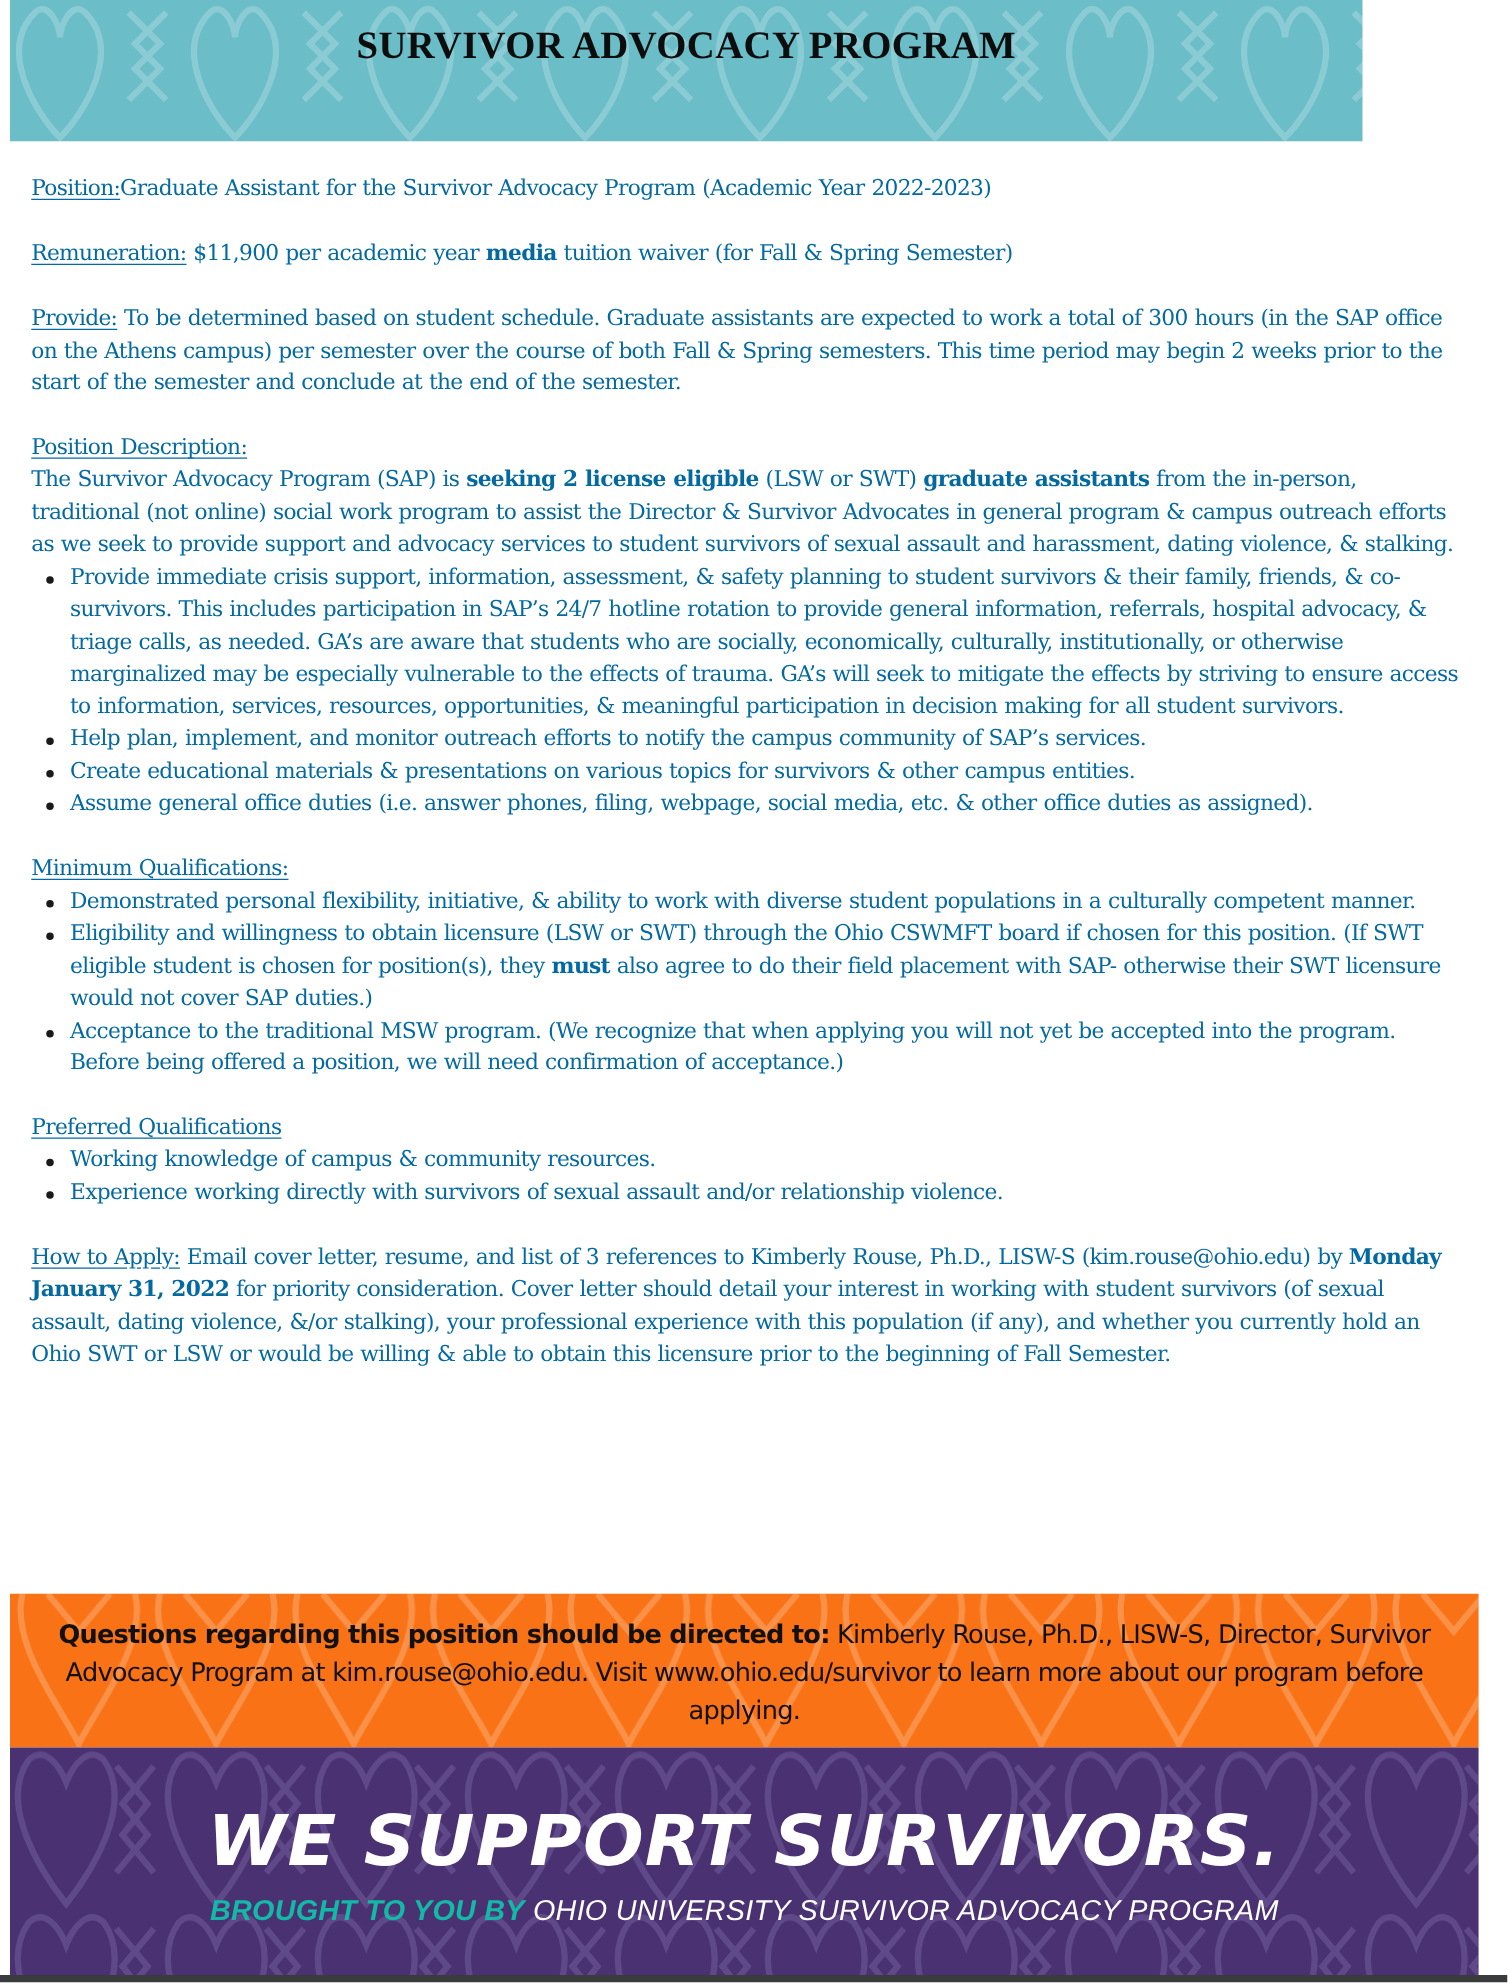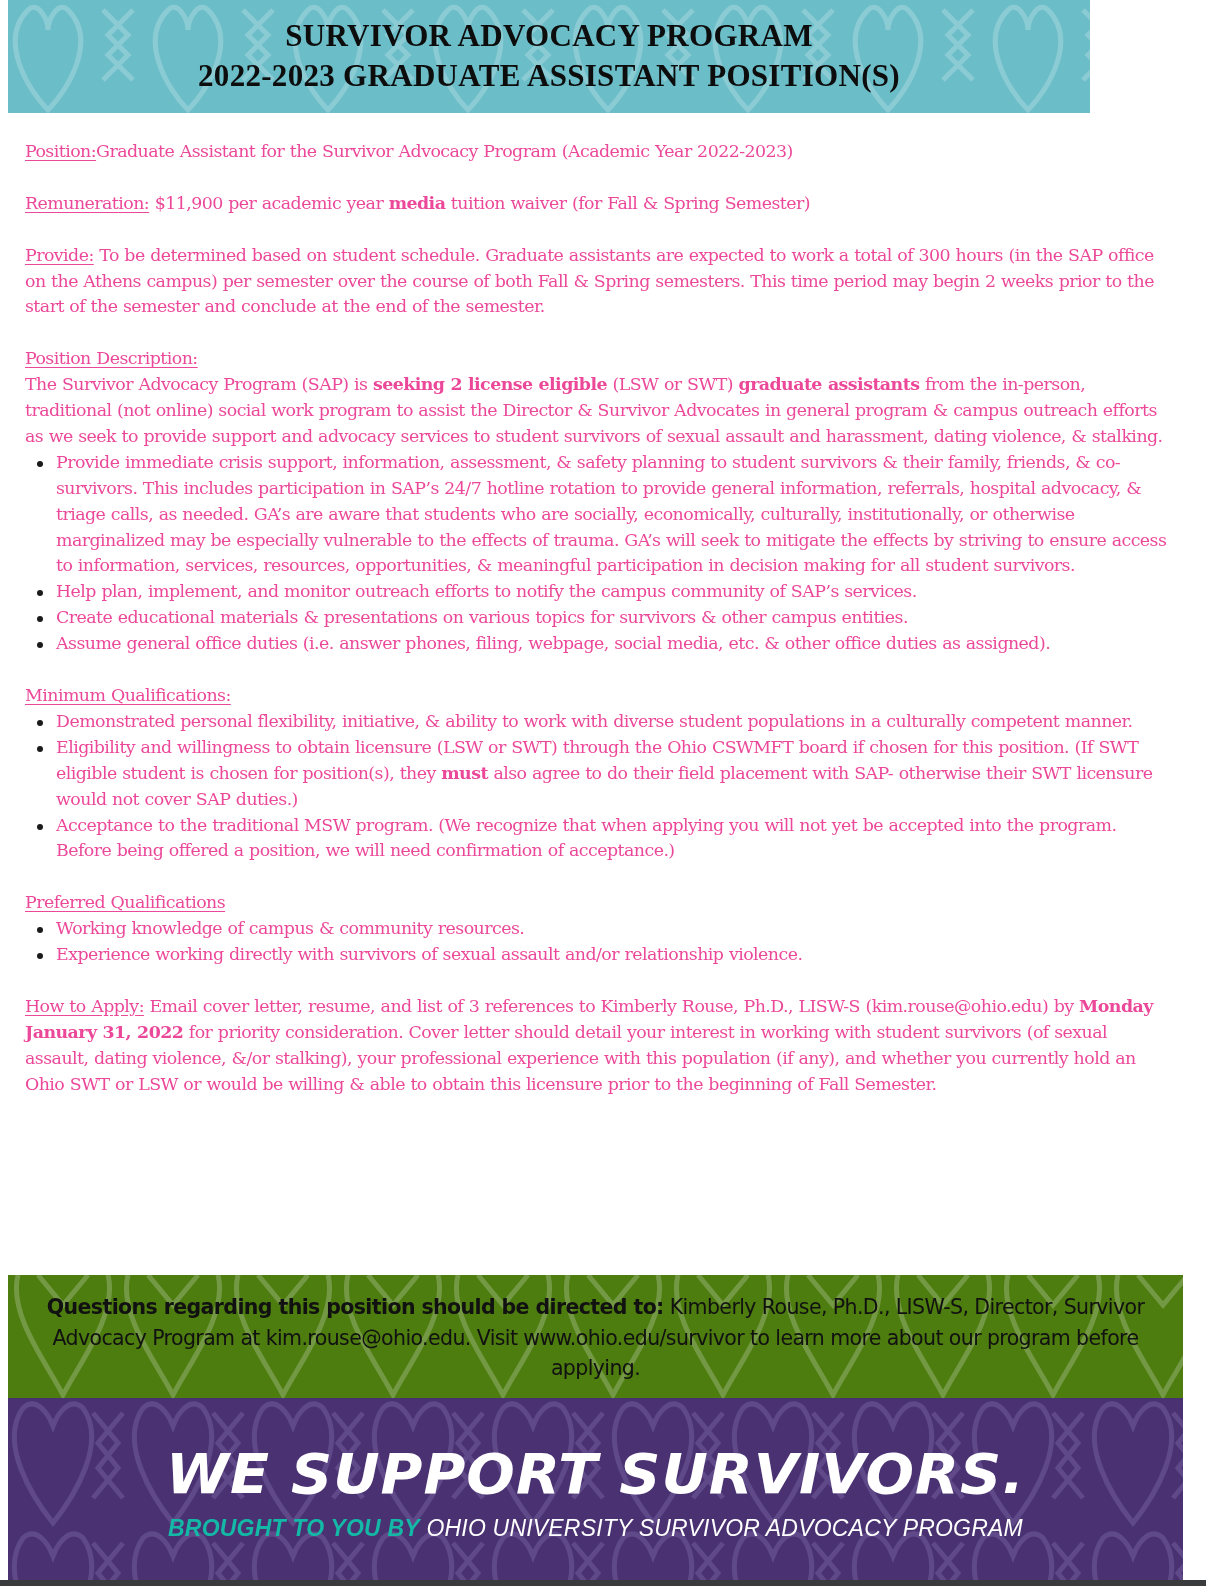--- a/index.html
+++ b/index.html
@@ -54,21 +54,21 @@
     }
     
     .content {
       position: absolute;
       left: 17px;
       top: 139px;
       width: 1150px;
       font-family: "DejaVu Serif", "Liberation Serif", serif;
       font-size: 17.4px;
       line-height: 25.9px;
-      color: #ec4899;
+      color: #0369a1;
       letter-spacing: -0.55px;
       word-spacing: 0.5px;
     }
     .content p { margin: 0; }
     .gap { height: 25.9px; }
     .label { text-decoration: underline; text-underline-offset: 3px; }
     .b { font-weight: bold; }
     ul.bullets {
       margin: 0; padding: 0 0 0 31px;
       list-style: none;
@@ -79,21 +79,21 @@
       position: absolute;
       left: -19px; top: 11px;
       width: 6px; height: 6px;
       border-radius: 50%;
       background: #1a1a1a;
     }
     
     .contact-banner {
       position: absolute;
       left: 0; top: 1275px; width: 1175px; height: 123px;
-      background: #4d7c0f;
+      background: #f97316;
       overflow: hidden;
     }
     .contact-text {
       position: absolute;
       left: 10px; right: 10px; top: 17px;
       text-align: center;
       font-family: "DejaVu Sans", "Liberation Sans", sans-serif;
       font-size: 20.5px;
       line-height: 30.5px;
       color: #111;
@@ -142,21 +142,20 @@
       <defs>
         <pattern id="knotA" width="140" height="120" patternUnits="userSpaceOnUse">
           <path d="M20 10 C-10 40, 20 90, 40 110 C60 90, 90 40, 60 10 C50 0, 40 20, 40 30 C40 20, 30 0, 20 10 Z" fill="none" stroke="#ffffff" stroke-width="5"></path>
           <path d="M95 10 L120 35 L100 55 L125 80 M125 10 L100 35 L120 55 L95 80" fill="none" stroke="#ffffff" stroke-width="5"></path>
         </pattern>
       </defs>
       <rect width="1175" height="113" fill="url(#knotA)"></rect>
     </svg>
     <div class="header-title">
       <div>SURVIVOR ADVOCACY PROGRAM</div>
-      <div>2022-2023 GRADUATE ASSISTANT POSITION(S)</div>
     </div>
   </div>
 
   <div class="content">
 
     <p><span class="label">Position:</span><span>Graduate Assistant for the Survivor Advocacy Program  (Academic Year 2022-2023)</span></p>
     <div class="gap"></div>
 
     <p><span class="label">Remuneration:</span><span> $11,900 per academic year </span><span class="b">media</span><span> tuition waiver (for Fall &amp; Spring Semester)</span></p>
     <div class="gap"></div>

